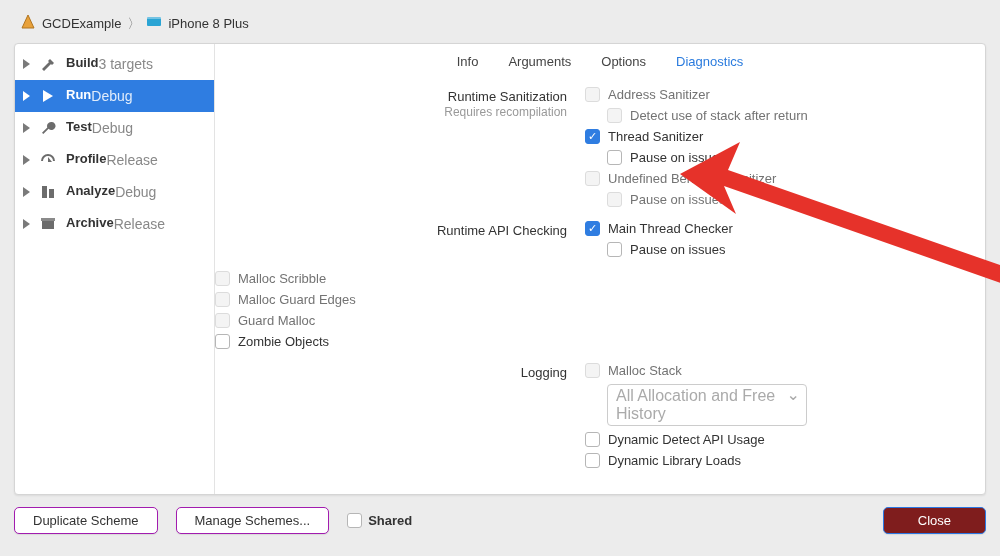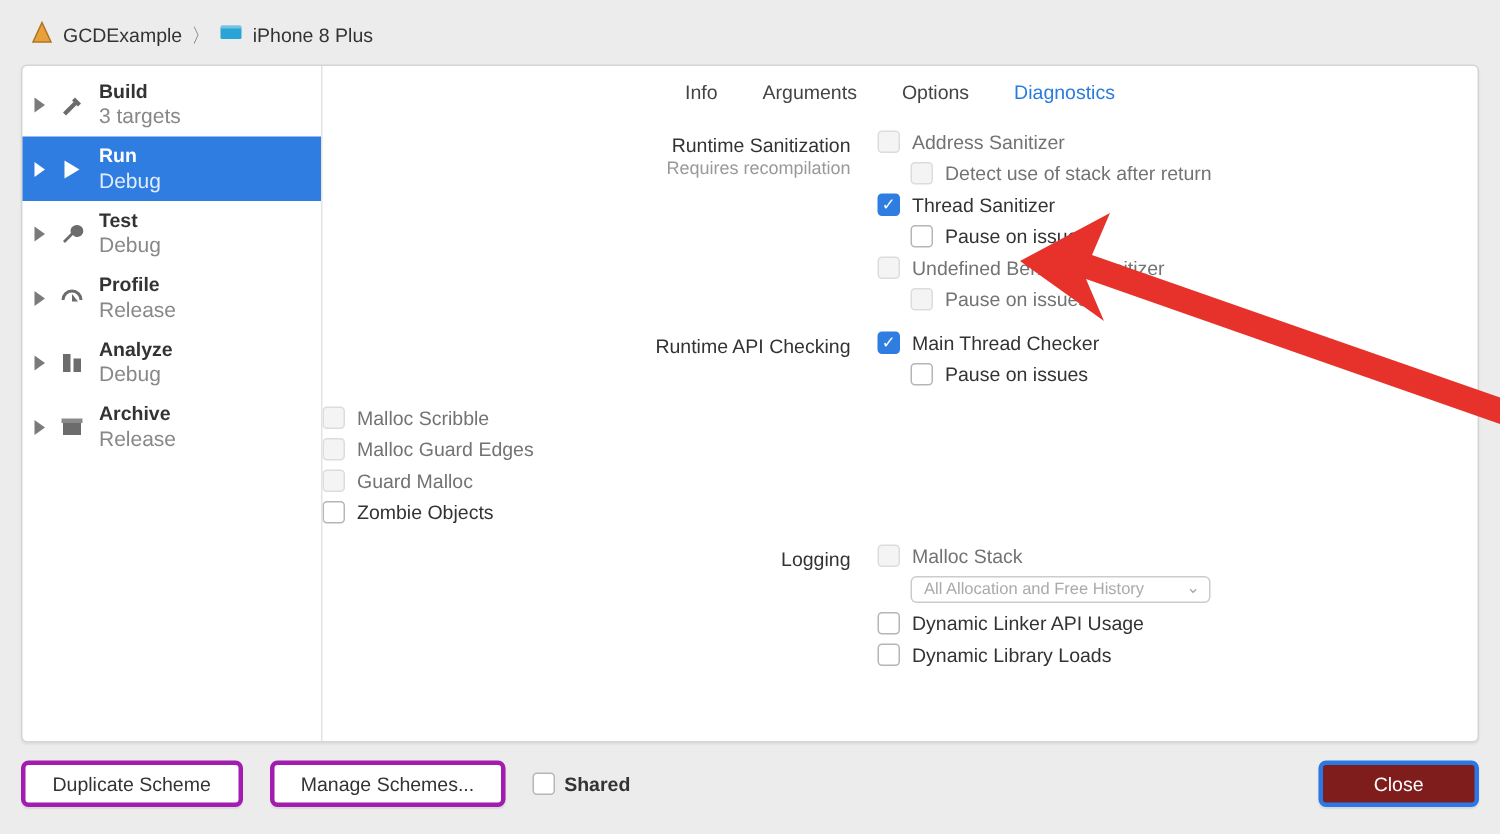--- a/index.html
+++ b/index.html
@@ -6,43 +6,43 @@
   body { margin:0; padding:14px; background:#ececec; width:1000px; height:556px; overflow:hidden; color:#333; }
   .breadcrumb { display:flex; align-items:center; gap:6px; font-size:13px; margin:0 0 10px 6px; }
   .bc-sep { color:#777; }
   .panel { background:#fff; border:1px solid #d5d5d5; border-radius:4px; display:flex; height:452px; box-shadow:0 1px 2px rgba(0,0,0,.08); position:relative;}
   .sidebar { width:200px; border-right:1px solid #e3e3e3; padding-top:4px; }
   .side-item { display:flex; align-items:center; gap:8px; padding:6px 10px 6px 8px; cursor:default; }
   .tri { width:0; height:0; border-top:5px solid transparent; border-bottom:5px solid transparent; border-left:7px solid #7a7a7a; }
   .side-item.selected .tri{ border-left-color:#fff;}
   .side-item.selected { background:#2f7de1; color:#fff; }
   .sico { width:20px; height:20px; display:flex; align-items:center; justify-content:center; }
-  .side-text { display:flex; flex-direction:column; line-height:1.15; }
+  .side-text { display:flex; flex-direction:row; line-height:1.15; }
   .side-title { font-size:13px; font-weight:600; }
   .side-sub { font-size:14px; color:#888; }
   .side-item.selected .side-sub{ color:rgba(255,255,255,.85);}
   .main { flex:1; display:flex; flex-direction:column; position:relative;}
   .tabs { display:flex; gap:30px; justify-content:center; padding:10px 0 8px; font-size:13px; color:#444; }
   .tab { cursor:default; }
   .tab.active { color:#2a7bde; }
   .content { flex:1; overflow:auto; padding:10px 20px 10px 0;}
   .row { display:flex; align-items:flex-start; margin-bottom:8px;}
   .label { width:370px; text-align:right; padding-right:18px; font-size:13px; color:#333; padding-top:2px;}
   .sublabel{ font-size:12px; color:#999; }
   .opts { flex:1; font-size:13px; }
   .opt { display:flex; align-items:center; gap:8px; margin-bottom:6px; }
   .opt.indent { margin-left:22px;}
   .cb { width:15px; height:15px; border:1px solid #b6b6b6; border-radius:3px; background:#fff; display:flex; align-items:center; justify-content:center; font-size:11px; }
   .cb.checked { background:#2f7de1; border-color:#2f7de1; color:#fff; }
   .cb.disabled { background:#f4f4f4; border-color:#dcdcdc; }
   .opt.disabled { color:#737373; }
-  .select { border:1px solid #ccc; border-radius:4px; background:#fff; padding:2px 18px 2px 8px; font-size:11px; color:#aaa; position:relative; width:200px;}
+  .select { border:1px solid #ccc; border-radius:4px; background:#fff; padding:2px 18px 2px 8px; font-size:16px; color:#aaa; position:relative; width:200px;}
   .select:after{ content:"⌄"; position:absolute; right:6px; top:0; color:#aaa;}
   .footer { display:flex; align-items:center; gap:18px; margin-top:12px; }
-  .btn { background:#fff; border:3px solid #a21caf; border-radius:5px; padding:5px 18px; font-size:13px; box-shadow:0 1px 1px rgba(0,0,0,.08); }
+  .btn { background:#fff; border:1px solid #a21caf; border-radius:5px; padding:5px 18px; font-size:13px; box-shadow:0 1px 1px rgba(0,0,0,.08); }
   .btn.primary { background:#7f1d1d; border-color:#2b78e4; color:#fff; padding:5px 34px;}
   .spacer{ flex:1;}
   .shared { display:flex; align-items:flex-start; gap:6px; font-size:13px;font-weight:bold;}
   
   .arrow { position:absolute; pointer-events:none; }
 </style>
 </head>
 <body>
 
 <div class="breadcrumb">
@@ -223,21 +223,21 @@
         <div class="opts">
           <div class="opt disabled">
               <span class="cb disabled"></span>
               <span>Malloc Stack</span>
             </div>
           <div class="opt indent">
               <span class="select">All Allocation and Free History</span>
             </div>
           <div class="opt">
               <span class="cb"></span>
-              <span>Dynamic Linker API Usage</span>
+              <span>Dynamic Detect API Usage</span>
             </div>
           <div class="opt">
               <span class="cb"></span>
               <span>Dynamic Library Loads</span>
             </div>
         </div>
       </div>
 
     </div>
 

